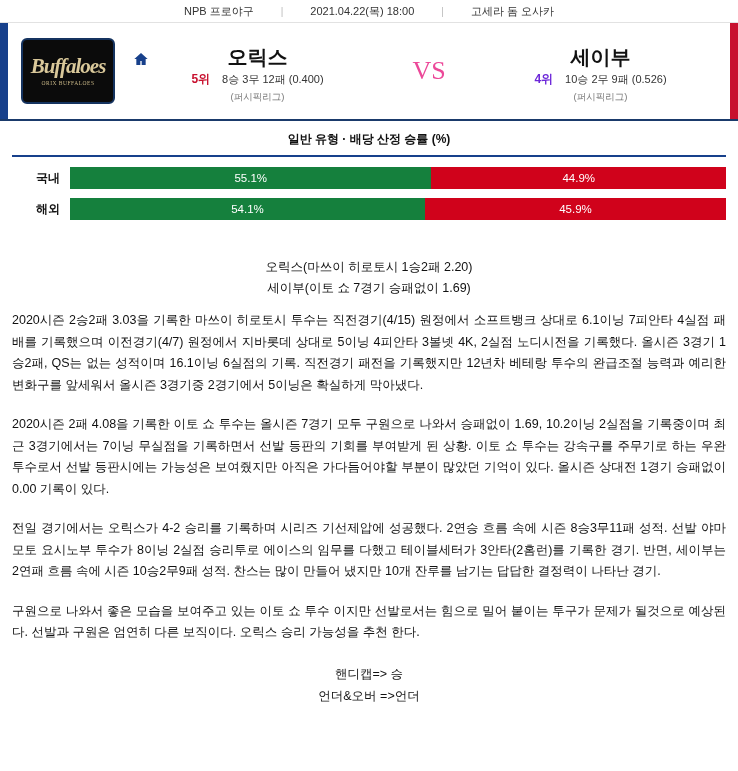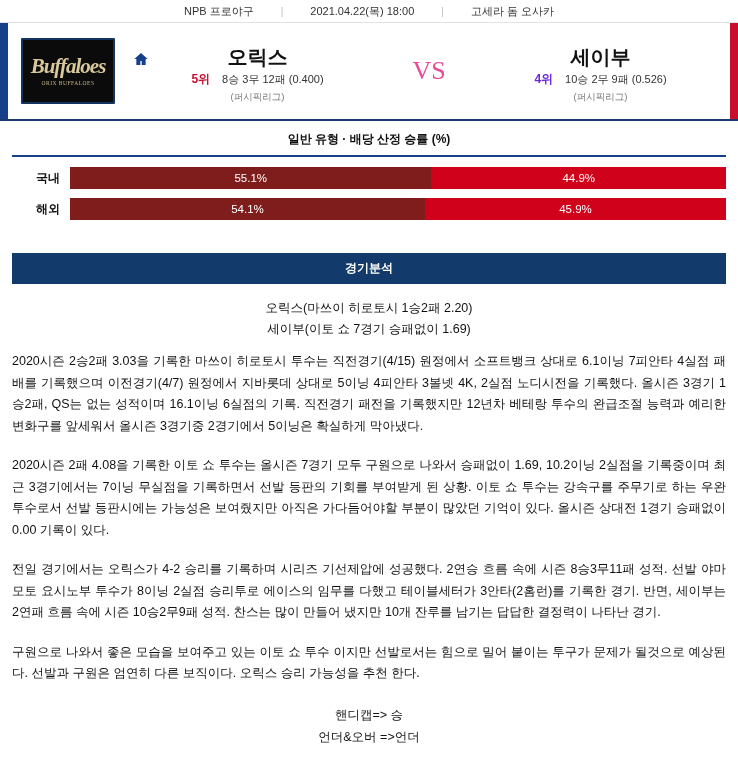--- a/index.html
+++ b/index.html
@@ -58,21 +58,21 @@
     height: 74px;
     display: flex;
     align-items: center;
     justify-content: center;
     position: relative;
   }
   .logo-buffaloes {
     width: 94px;
     height: 66px;
     background: #0b0b0b;
-    border-radius: 1px;
+    border-radius: 6px;
     color: #d9c89a;
     display: flex;
     flex-direction: column;
     align-items: center;
     justify-content: center;
     font-family: "Liberation Serif", serif;
     border: 2px solid #15335f;
     box-sizing: border-box;
   }
   .logo-buffaloes .big {
@@ -186,21 +186,21 @@
     font-weight: bold;
     color: #111;
   }
   .bar {
     flex: 1;
     height: 22px;
     display: flex;
     overflow: hidden;
   }
   .bar-left {
-    background: #7f1d1d;
+    background: #15803d;
     color: #fff;
     font-size: 11.5px;
     display: flex;
     align-items: center;
     justify-content: center;
   }
   .bar-right {
     background: #d0021b;
     color: #fff;
     font-size: 11.5px;
@@ -312,21 +312,20 @@
     </div>
     <div class="odds-row">
       <div class="odds-label">해외</div>
       <div class="bar">
         <div class="bar-left" id="bar1l" style="width: 54.1%; flex: 0 0 54.1%;">54.1%</div>
         <div class="bar-right">45.9%</div>
       </div>
     </div>
   </div>
 
-  <div class="analysis-banner">경기분석</div>
   <div class="pitcher-lines">
     <div>오릭스(마쓰이 히로토시 1승2패 2.20)</div>
     <div>세이부(이토 쇼 7경기 승패없이 1.69)</div>
   </div>
 
   <div class="paras">
     <p class="para">2020시즌 2승2패 3.03을 기록한 마쓰이 히로토시 투수는 직전경기(4/15) 원정에서 소프트뱅크 상대로 6.1이닝 7피안타 4실점 패배를 기록했으며 이전경기(4/7) 원정에서 지바롯데 상대로 5이닝 4피안타 3볼넷 4K, 2실점 노디시전을 기록했다. 올시즌 3경기 1승2패, QS는 없는 성적이며 16.1이닝 6실점의 기록. 직전경기 패전을 기록했지만 12년차 베테랑 투수의 완급조절 능력과 예리한 변화구를 앞세워서 올시즌 3경기중 2경기에서 5이닝은 확실하게 막아냈다.</p>
     <p class="para">2020시즌 2패 4.08을 기록한 이토 쇼 투수는 올시즌 7경기 모두 구원으로 나와서 승패없이 1.69, 10.2이닝 2실점을 기록중이며 최근 3경기에서는 7이닝 무실점을 기록하면서 선발 등판의 기회를 부여받게 된 상황. 이토 쇼 투수는 강속구를 주무기로 하는 우완 투수로서 선발 등판시에는 가능성은 보여줬지만 아직은 가다듬어야할 부분이 많았던 기억이 있다. 올시즌 상대전 1경기 승패없이 0.00 기록이 있다.</p>
     <p class="para">전일 경기에서는 오릭스가 4-2 승리를 기록하며 시리즈 기선제압에 성공했다. 2연승 흐름 속에 시즌 8승3무11패 성적. 선발 야마모토 요시노부 투수가 8이닝 2실점 승리투로 에이스의 임무를 다했고 테이블세터가 3안타(2홈런)를 기록한 경기. 반면, 세이부는 2연패 흐름 속에 시즌 10승2무9패 성적. 찬스는 많이 만들어 냈지만 10개 잔루를 남기는 답답한 결정력이 나타난 경기.</p>
     <p class="para">구원으로 나와서 좋은 모습을 보여주고 있는 이토 쇼 투수 이지만 선발로서는 힘으로 밀어 붙이는 투구가 문제가 될것으로 예상된다. 선발과 구원은 엄연히 다른 보직이다. 오릭스 승리 가능성을 추천 한다.</p>

